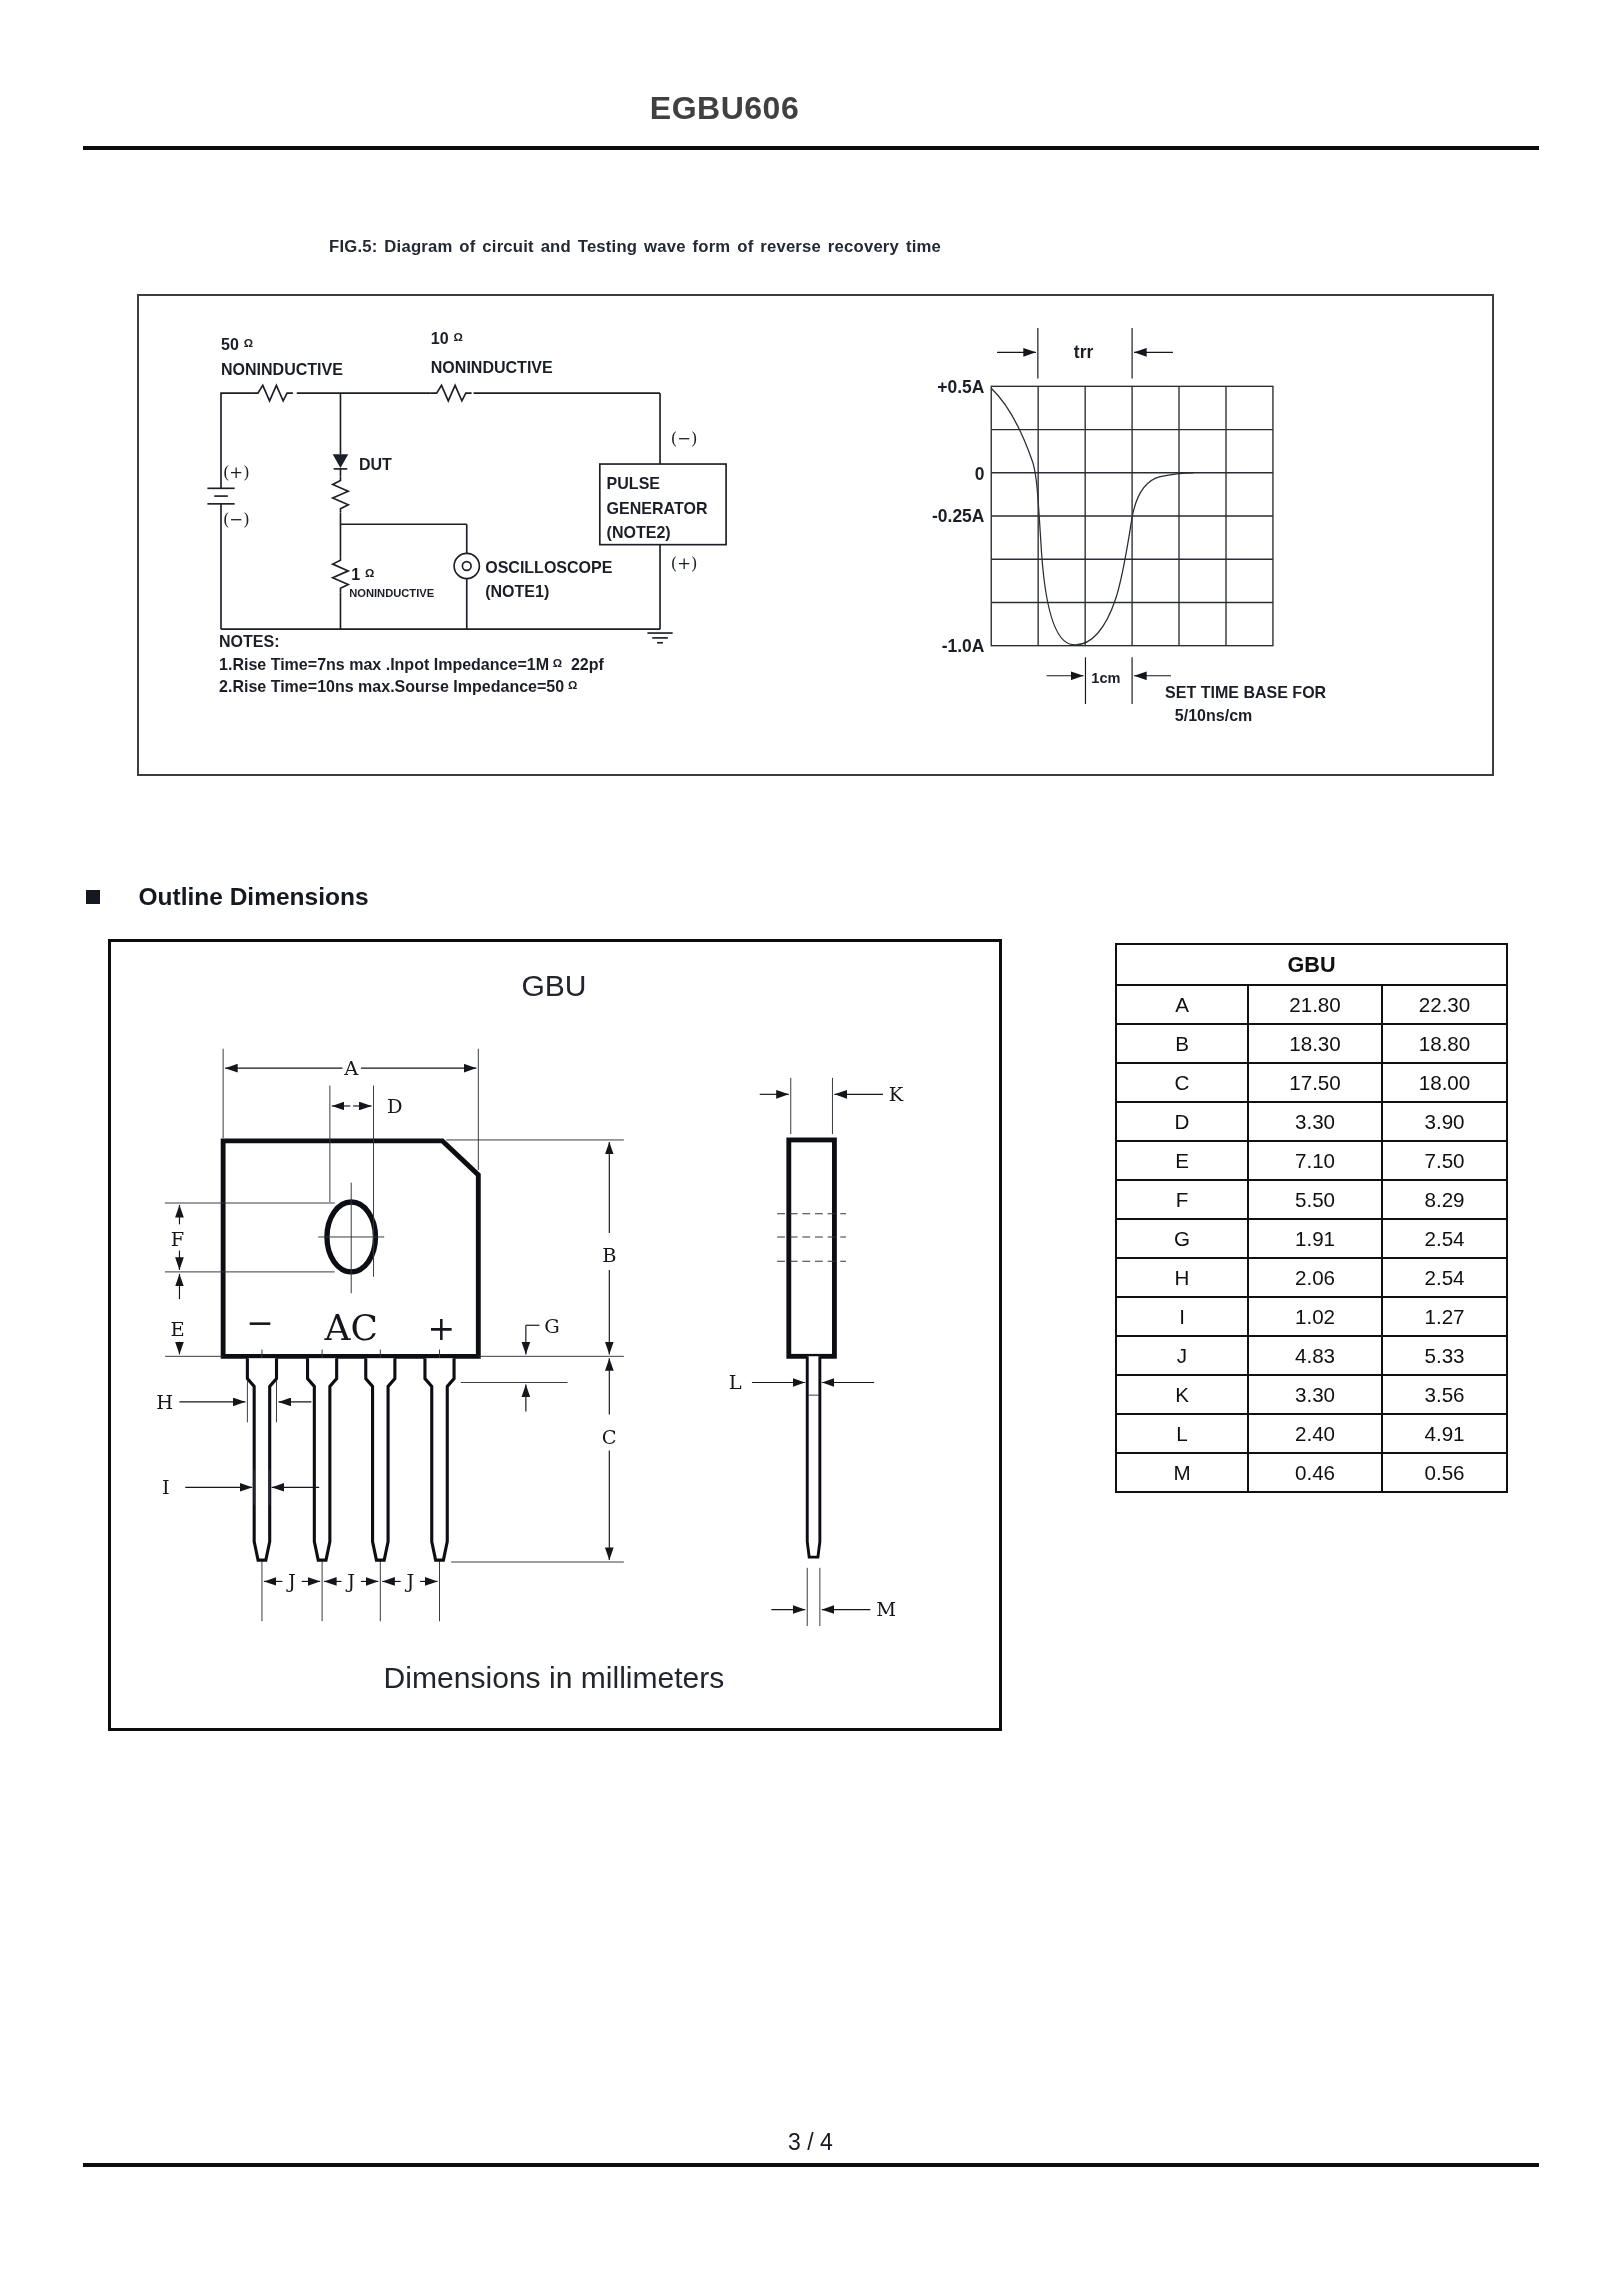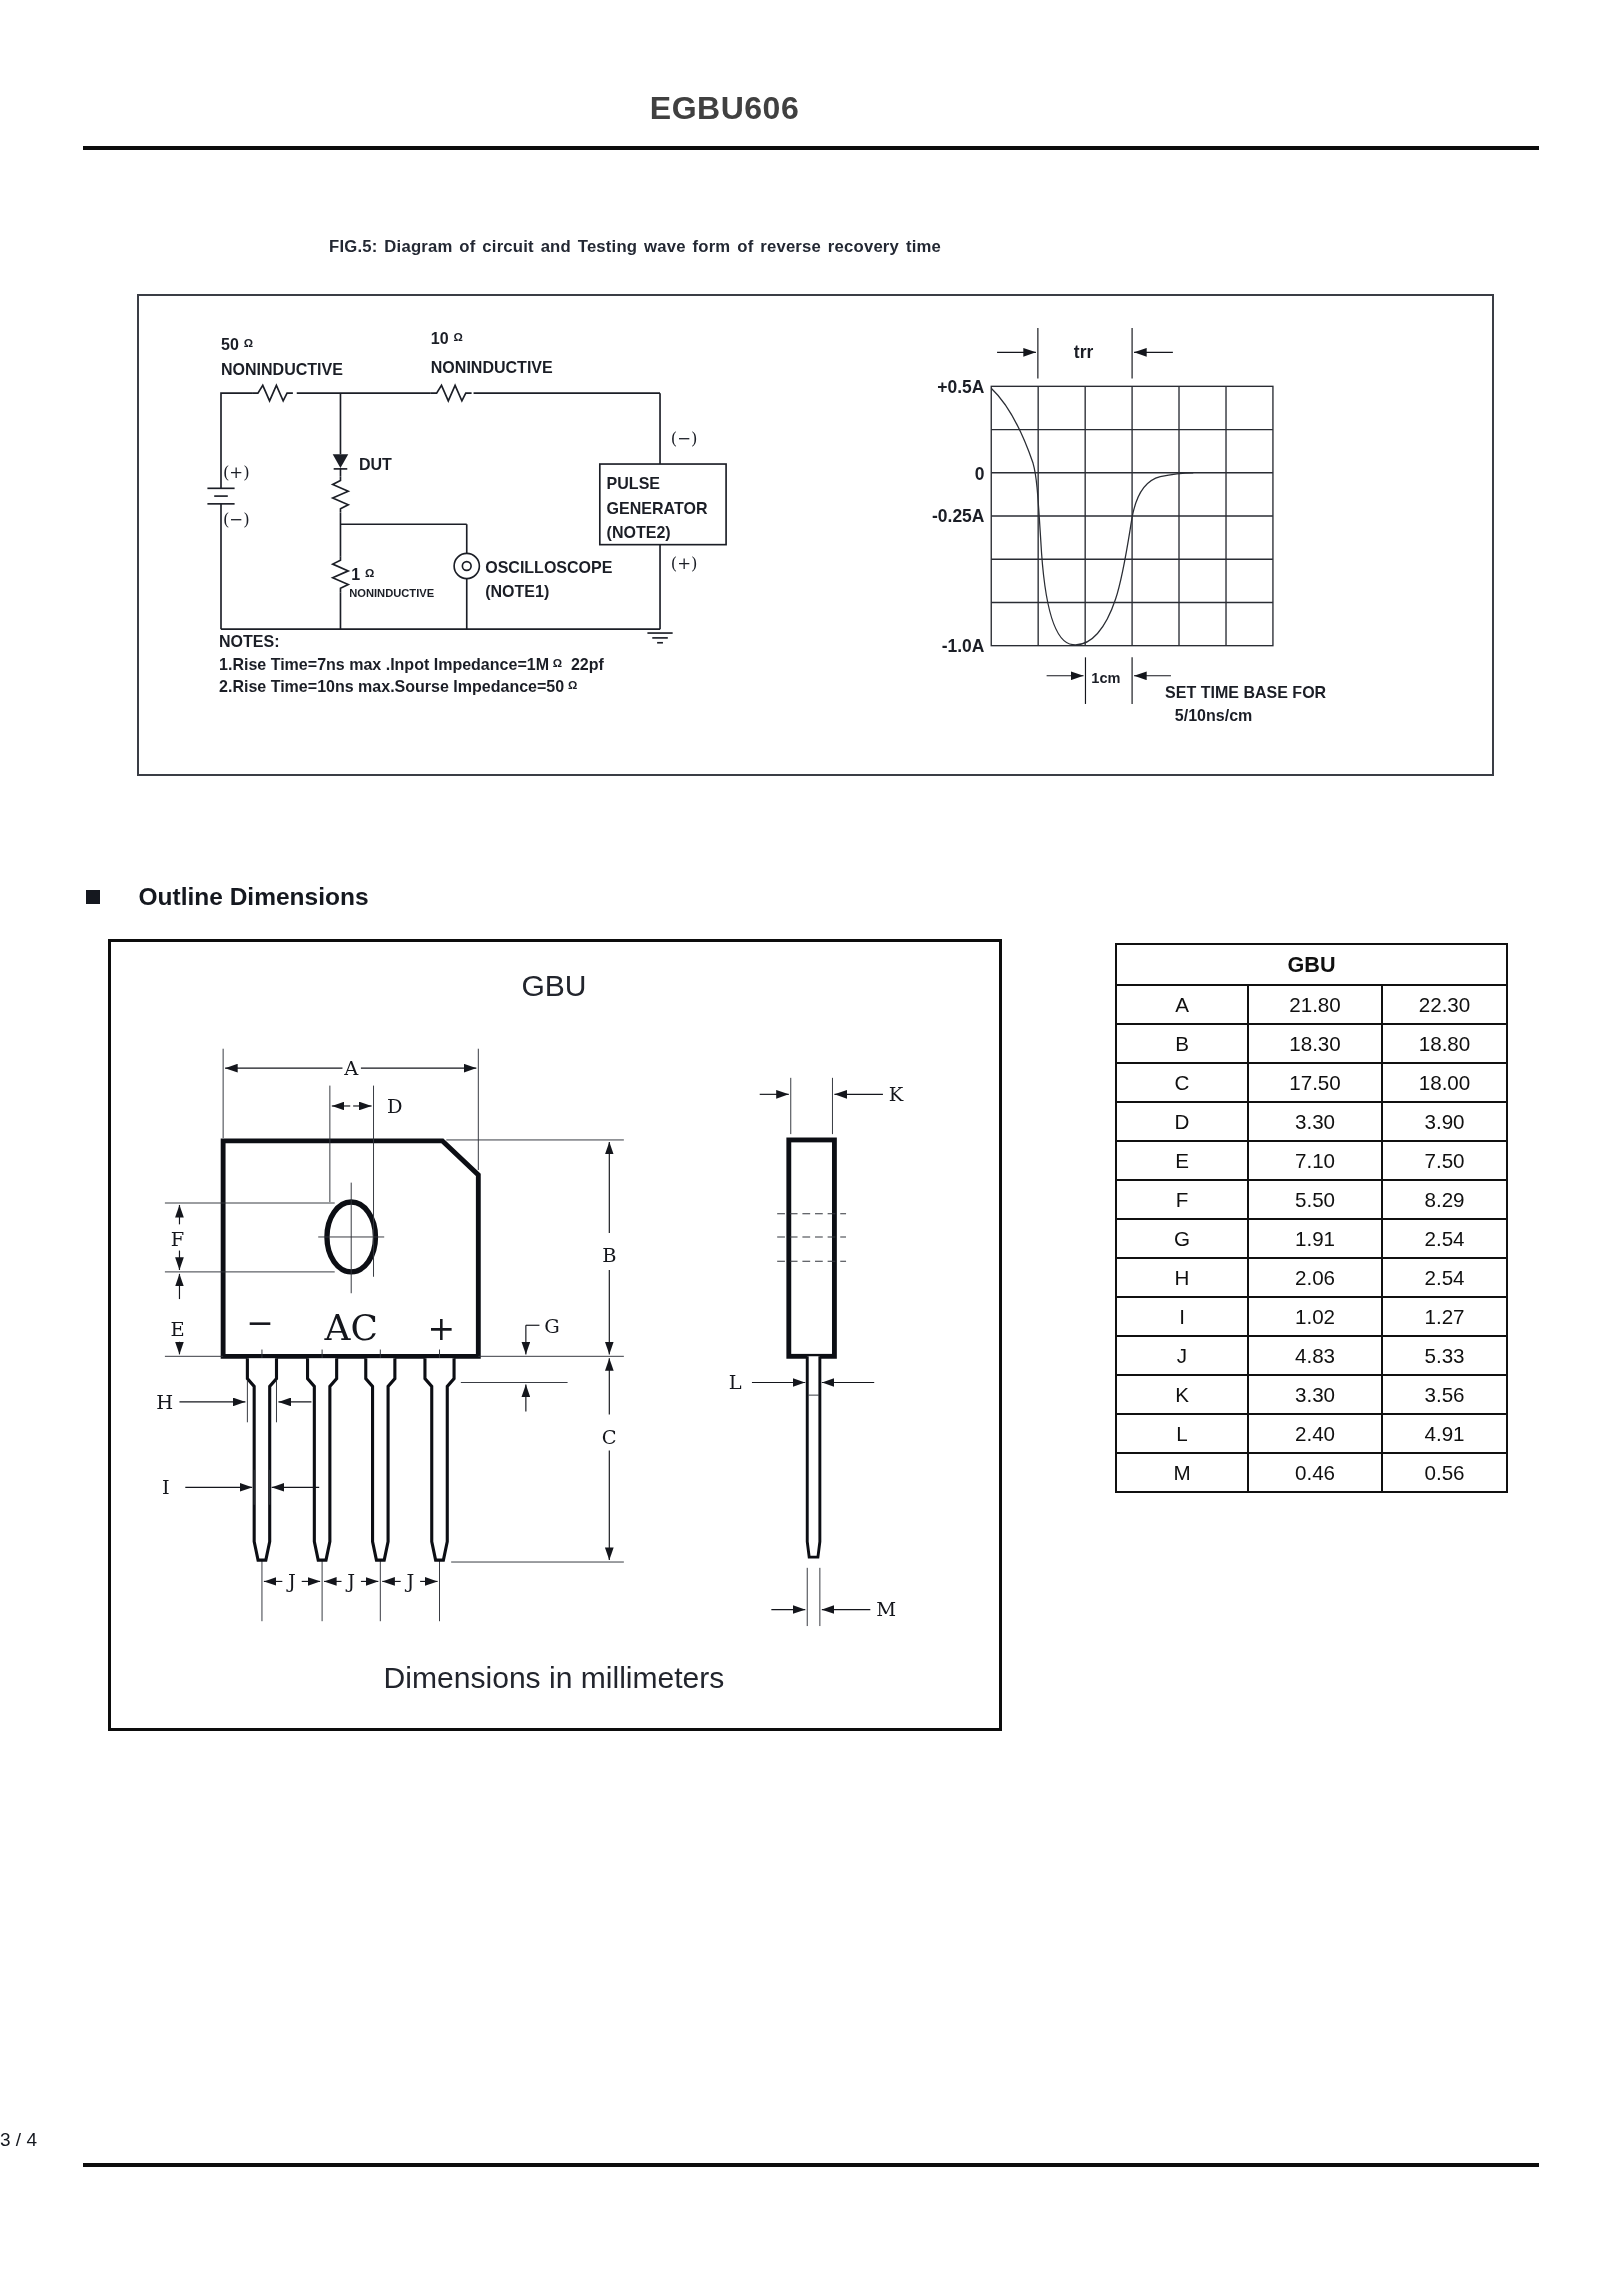--- a/index.html
+++ b/index.html
@@ -9,21 +9,21 @@
   .rule{left:83px;width:1456px;height:3.9px;background:#0d0d0d;}
   .fig-caption{left:329px;top:237px;font-size:16.7px;font-weight:bold;color:#232833;word-spacing:2px;letter-spacing:0.2px;}
   .fig-box{left:137px;top:294px;width:1353px;height:478px;border:2px solid #3a3d45;}
   .section-head{left:86px;top:883px;font-size:24.5px;font-weight:bold;color:#15181f;display:flex;align-items:center;gap:30px;}
   .section-head .sq{display:inline-block;width:13.7px;height:13.7px;background:#15181f;margin-right:8.8px;}
   .draw-box{left:108px;top:939px;width:894px;height:792px;border:3.9px solid #0d0d0d;box-sizing:border-box;}
   .dim-table{left:1115px;top:943px;border-collapse:collapse;table-layout:fixed;font-size:20.6px;color:#101010;}
   .dim-table td{border:2px solid #101010;text-align:center;padding:0;height:37px;background:#fff;}
   .dim-table tr.title-row td{height:39px;font-weight:bold;font-size:21.6px;border-bottom:2px solid #101010;}
   .dim-table{border:2.9px solid #101010;}
-  .page-num{left:0;top:2129px;width:1621px;text-align:left;font-size:19px;color:#15181f;}
+  .page-num{left:0;top:2129px;width:1621px;text-align:center;font-size:23px;color:#15181f;}
   
   svg text{fill:#1b1e26;}
   .ct{font:700 16.5px "Liberation Sans",sans-serif;}
   .ctsm{font:700 11.5px "Liberation Sans",sans-serif;}
   .cser{font:17px "DejaVu Serif",serif;}
   .wt{font:700 18px "Liberation Sans",sans-serif;}
   .wtsm{font:700 15px "Liberation Sans",sans-serif;}
   .wtset{font:700 16.5px "Liberation Sans",sans-serif;}
   .dl{font:20px "DejaVu Serif",serif;fill:#14161c;}
   .mk{font:37px "DejaVu Serif",serif;fill:#14161c;}

